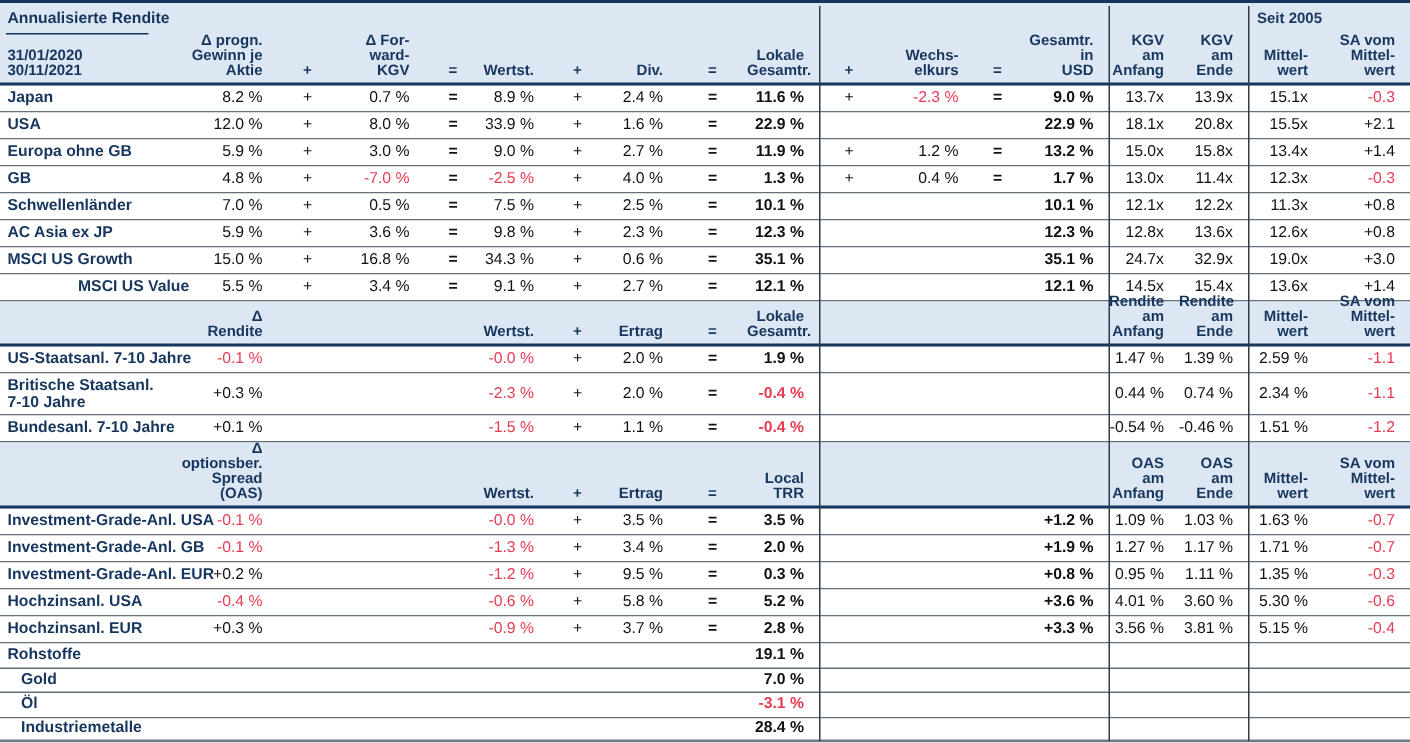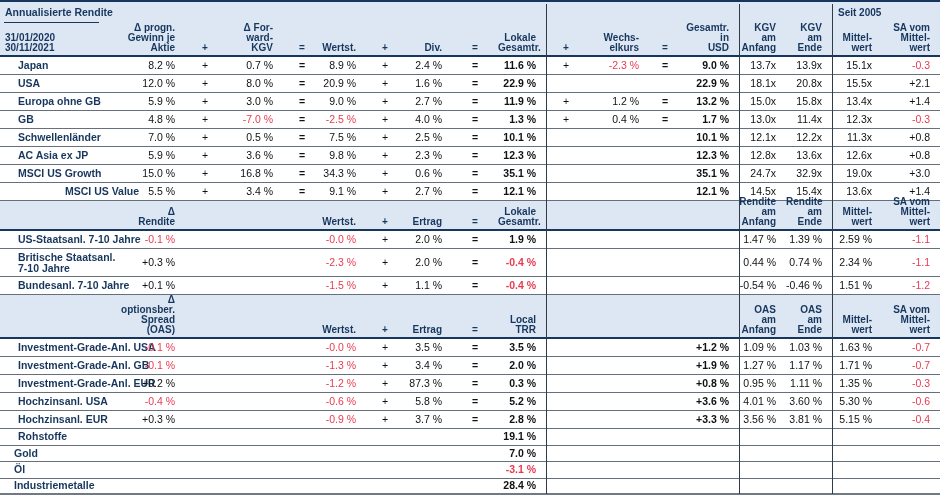--- a/index.html
+++ b/index.html
@@ -21,21 +21,21 @@
   .hdr-grid{position:absolute;left:0;right:0;bottom:0;display:grid;grid-template-columns:var(--cols);align-items:end;padding-bottom:2px;}
   .band2 .hdr-grid,.band3 .hdr-grid{position:absolute;}
   .row{display:grid;grid-template-columns:var(--cols);align-items:center;border-bottom:1px solid var(--line);background:#fff;}
   .row:last-child{border-bottom:2px solid #707a84;}
   .cell{font-size:10.5px;color:var(--txt);line-height:11px;}
   .val{text-align:right;padding-right:10px;white-space:nowrap;}
   .op{text-align:center;}
   .hc{font-size:10px;font-weight:bold;color:var(--navy);line-height:10px;white-space:pre-line;text-align:right;padding-right:10px;}
   .hc.op{text-align:center;padding-right:0;}
   .hc.lbl{text-align:left;padding-left:5px;padding-right:0;white-space:pre-line;}
-  .label{font-weight:bold;color:var(--navy);padding-left:18px;white-space:pre;line-height:11px;font-size:10.5px;}
+  .label{font-weight:bold;color:var(--navy);padding-left:5px;white-space:pre;line-height:11px;font-size:10.5px;}
   .label.ind{padding-left:14px;}
   .red{color:var(--red);}
   .bold{font-weight:bold;}
 </style>
 </head>
 <body>
 
 <div class="table">
   <div class="band band1">
     <div class="title">Annualisierte Rendite</div>
@@ -94,21 +94,21 @@
         <div class="cell val" style="grid-column: 16;">13.9x</div>
         <div class="cell val" style="grid-column: 17;">15.1x</div>
         <div class="cell val red" style="grid-column: 18;">-0.3</div>
       </div>
       <div class="row" style="height: 18px;">
         <div class="cell label" style="grid-column: 1;">USA</div>
         <div class="cell val" style="grid-column: 2;">12.0 %</div>
         <div class="cell op cell-op" style="grid-column: 3;">+</div>
         <div class="cell val" style="grid-column: 4;">8.0 %</div>
         <div class="cell op cell-op bold" style="grid-column: 5;">=</div>
-        <div class="cell val" style="grid-column: 6;">20.9 %</div>
+        <div class="cell val" style="grid-column: 6;">33.9 %</div>
         <div class="cell op cell-op" style="grid-column: 7;">+</div>
         <div class="cell val" style="grid-column: 8;">1.6 %</div>
         <div class="cell op cell-op bold" style="grid-column: 9;">=</div>
         <div class="cell val bold" style="grid-column: 10;">22.9 %</div>
         <div class="cell val bold" style="grid-column: 14;">22.9 %</div>
         <div class="cell val" style="grid-column: 15;">18.1x</div>
         <div class="cell val" style="grid-column: 16;">20.8x</div>
         <div class="cell val" style="grid-column: 17;">15.5x</div>
         <div class="cell val" style="grid-column: 18;">+2.1</div>
       </div>
@@ -331,21 +331,21 @@
         <div class="cell val" style="grid-column: 15;">1.27 %</div>
         <div class="cell val" style="grid-column: 16;">1.17 %</div>
         <div class="cell val" style="grid-column: 17;">1.71 %</div>
         <div class="cell val red" style="grid-column: 18;">-0.7</div>
       </div>
       <div class="row" style="height: 18px;">
         <div class="cell label" style="grid-column: 1;">Investment-Grade-Anl. EUR</div>
         <div class="cell val" style="grid-column: 2;">+0.2 %</div>
         <div class="cell val red" style="grid-column: 6;">-1.2 %</div>
         <div class="cell op cell-op" style="grid-column: 7;">+</div>
-        <div class="cell val" style="grid-column: 8;">87.3 %</div>
+        <div class="cell val" style="grid-column: 8;">9.5 %</div>
         <div class="cell op cell-op bold" style="grid-column: 9;">=</div>
         <div class="cell val bold" style="grid-column: 10;">0.3 %</div>
         <div class="cell val bold" style="grid-column: 11 / span 4;">+0.8 %</div>
         <div class="cell val" style="grid-column: 15;">0.95 %</div>
         <div class="cell val" style="grid-column: 16;">1.11 %</div>
         <div class="cell val" style="grid-column: 17;">1.35 %</div>
         <div class="cell val red" style="grid-column: 18;">-0.3</div>
       </div>
       <div class="row" style="height: 18px;">
         <div class="cell label" style="grid-column: 1;">Hochzinsanl. USA</div>

